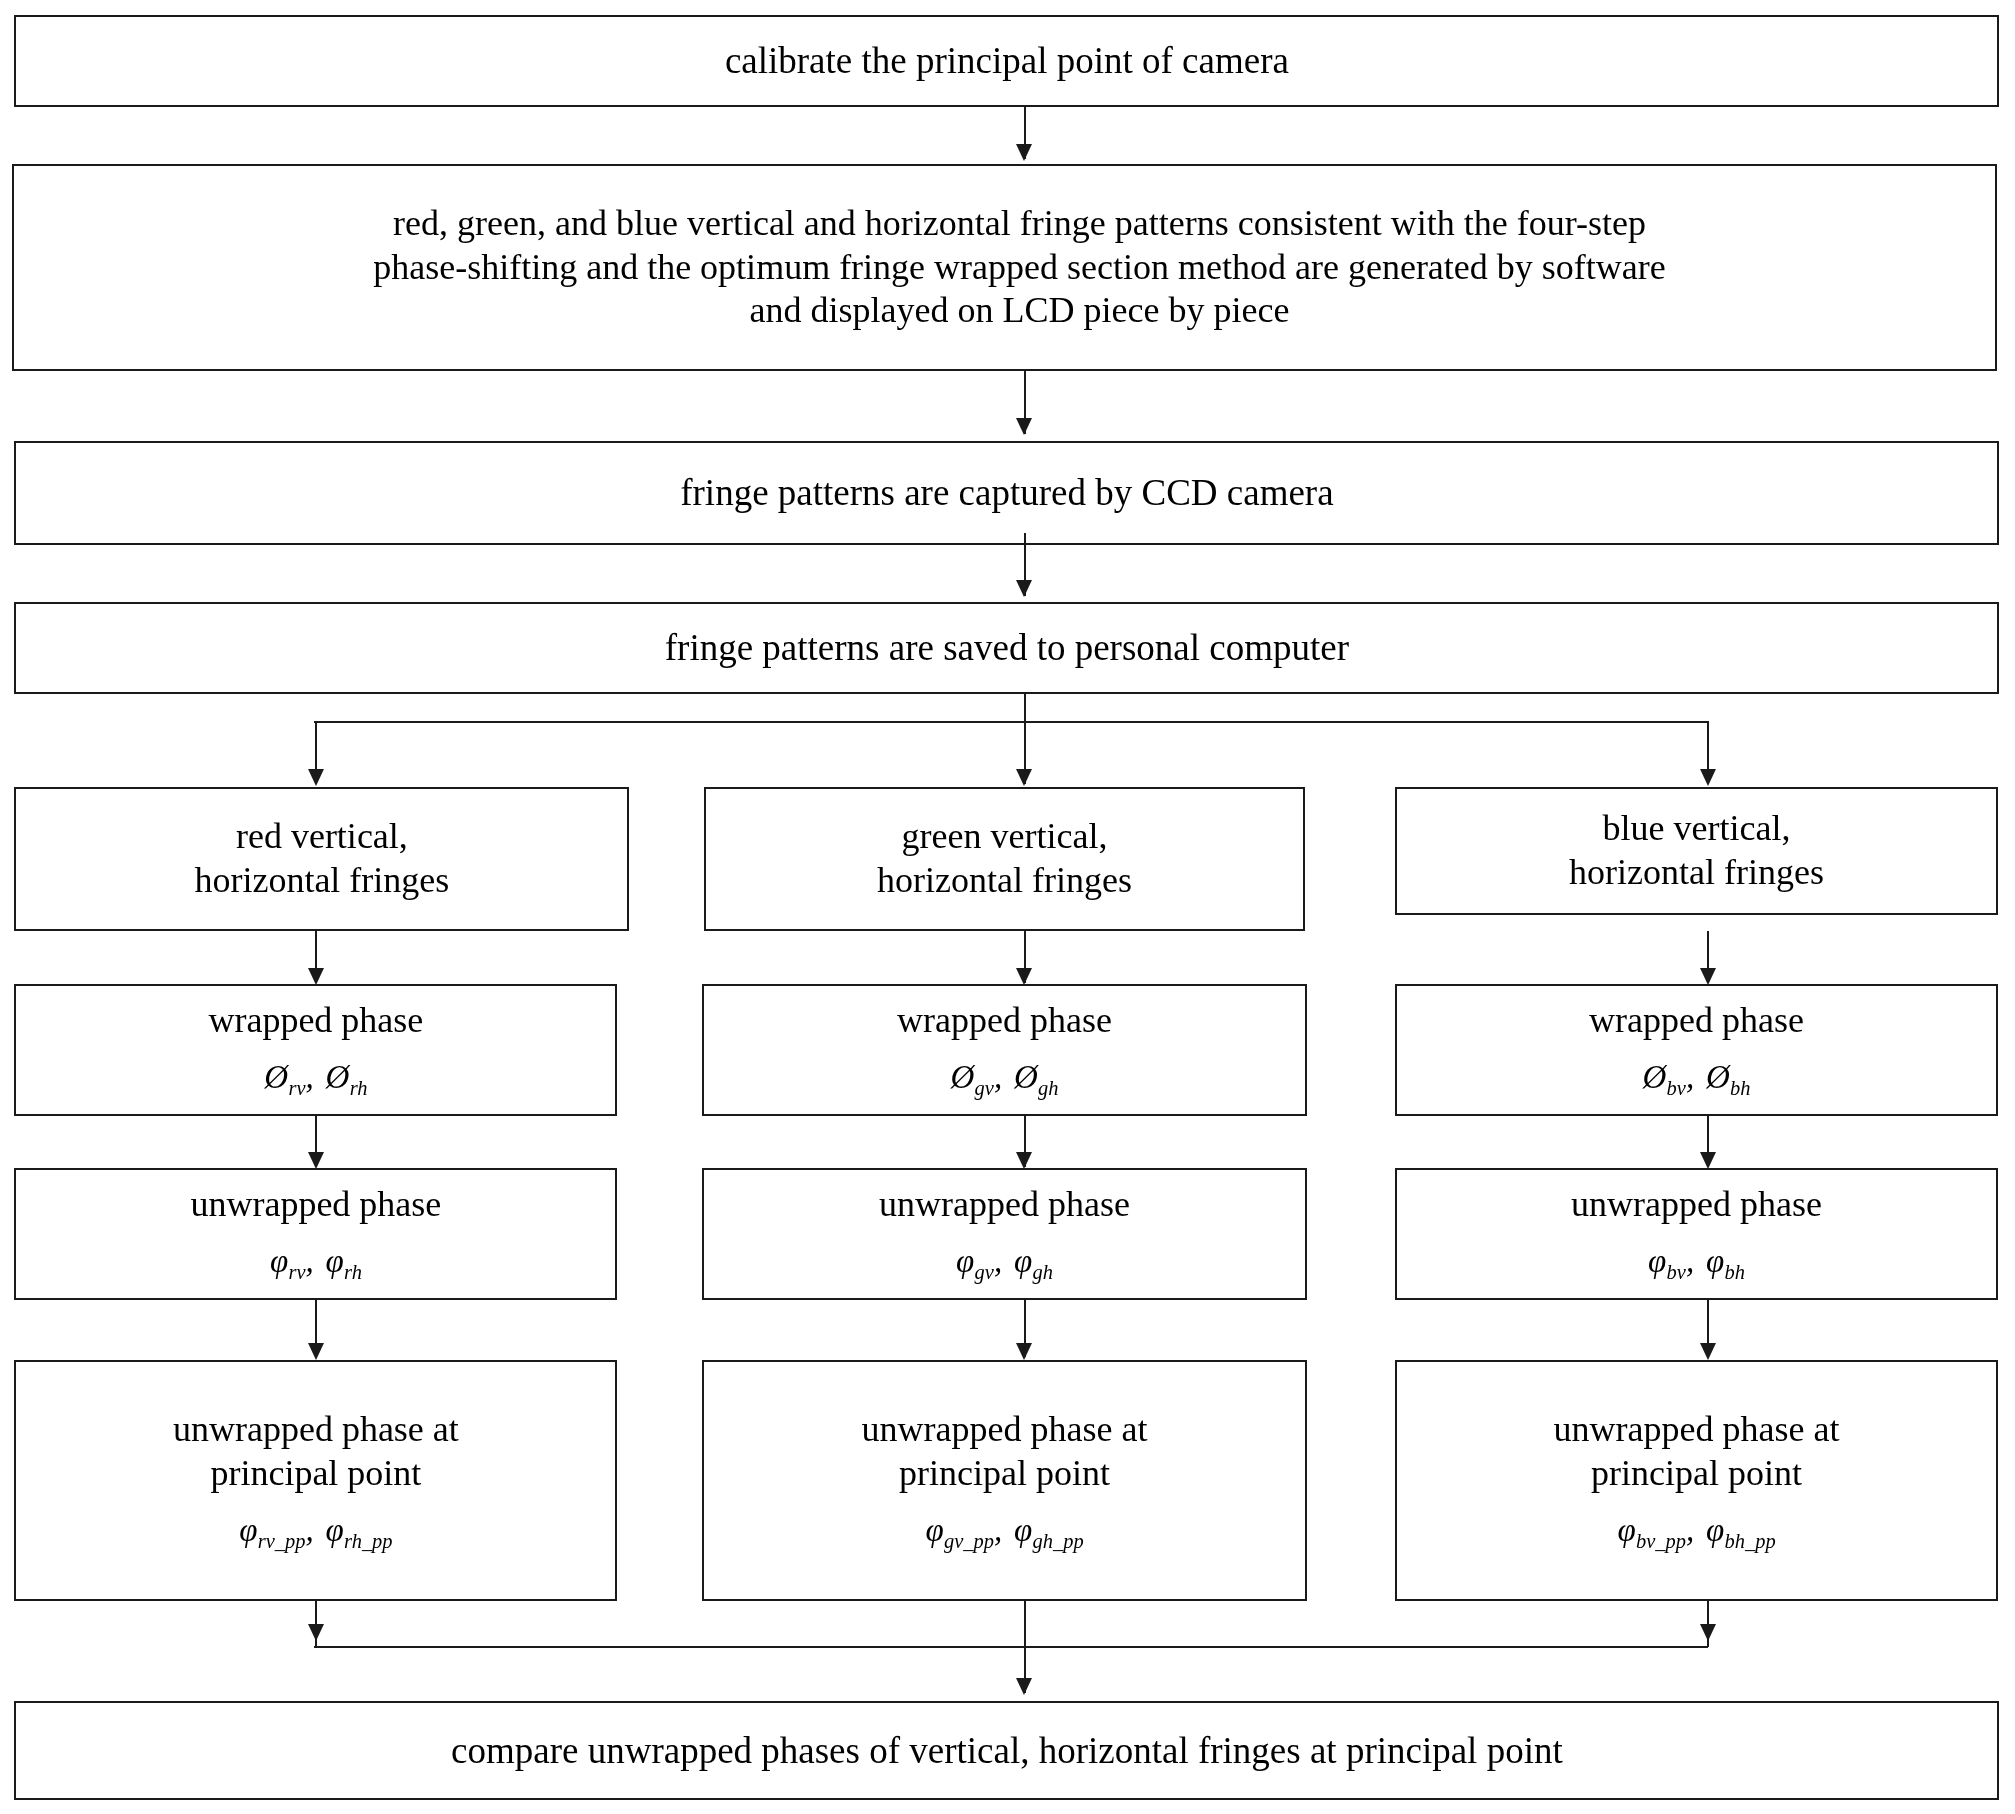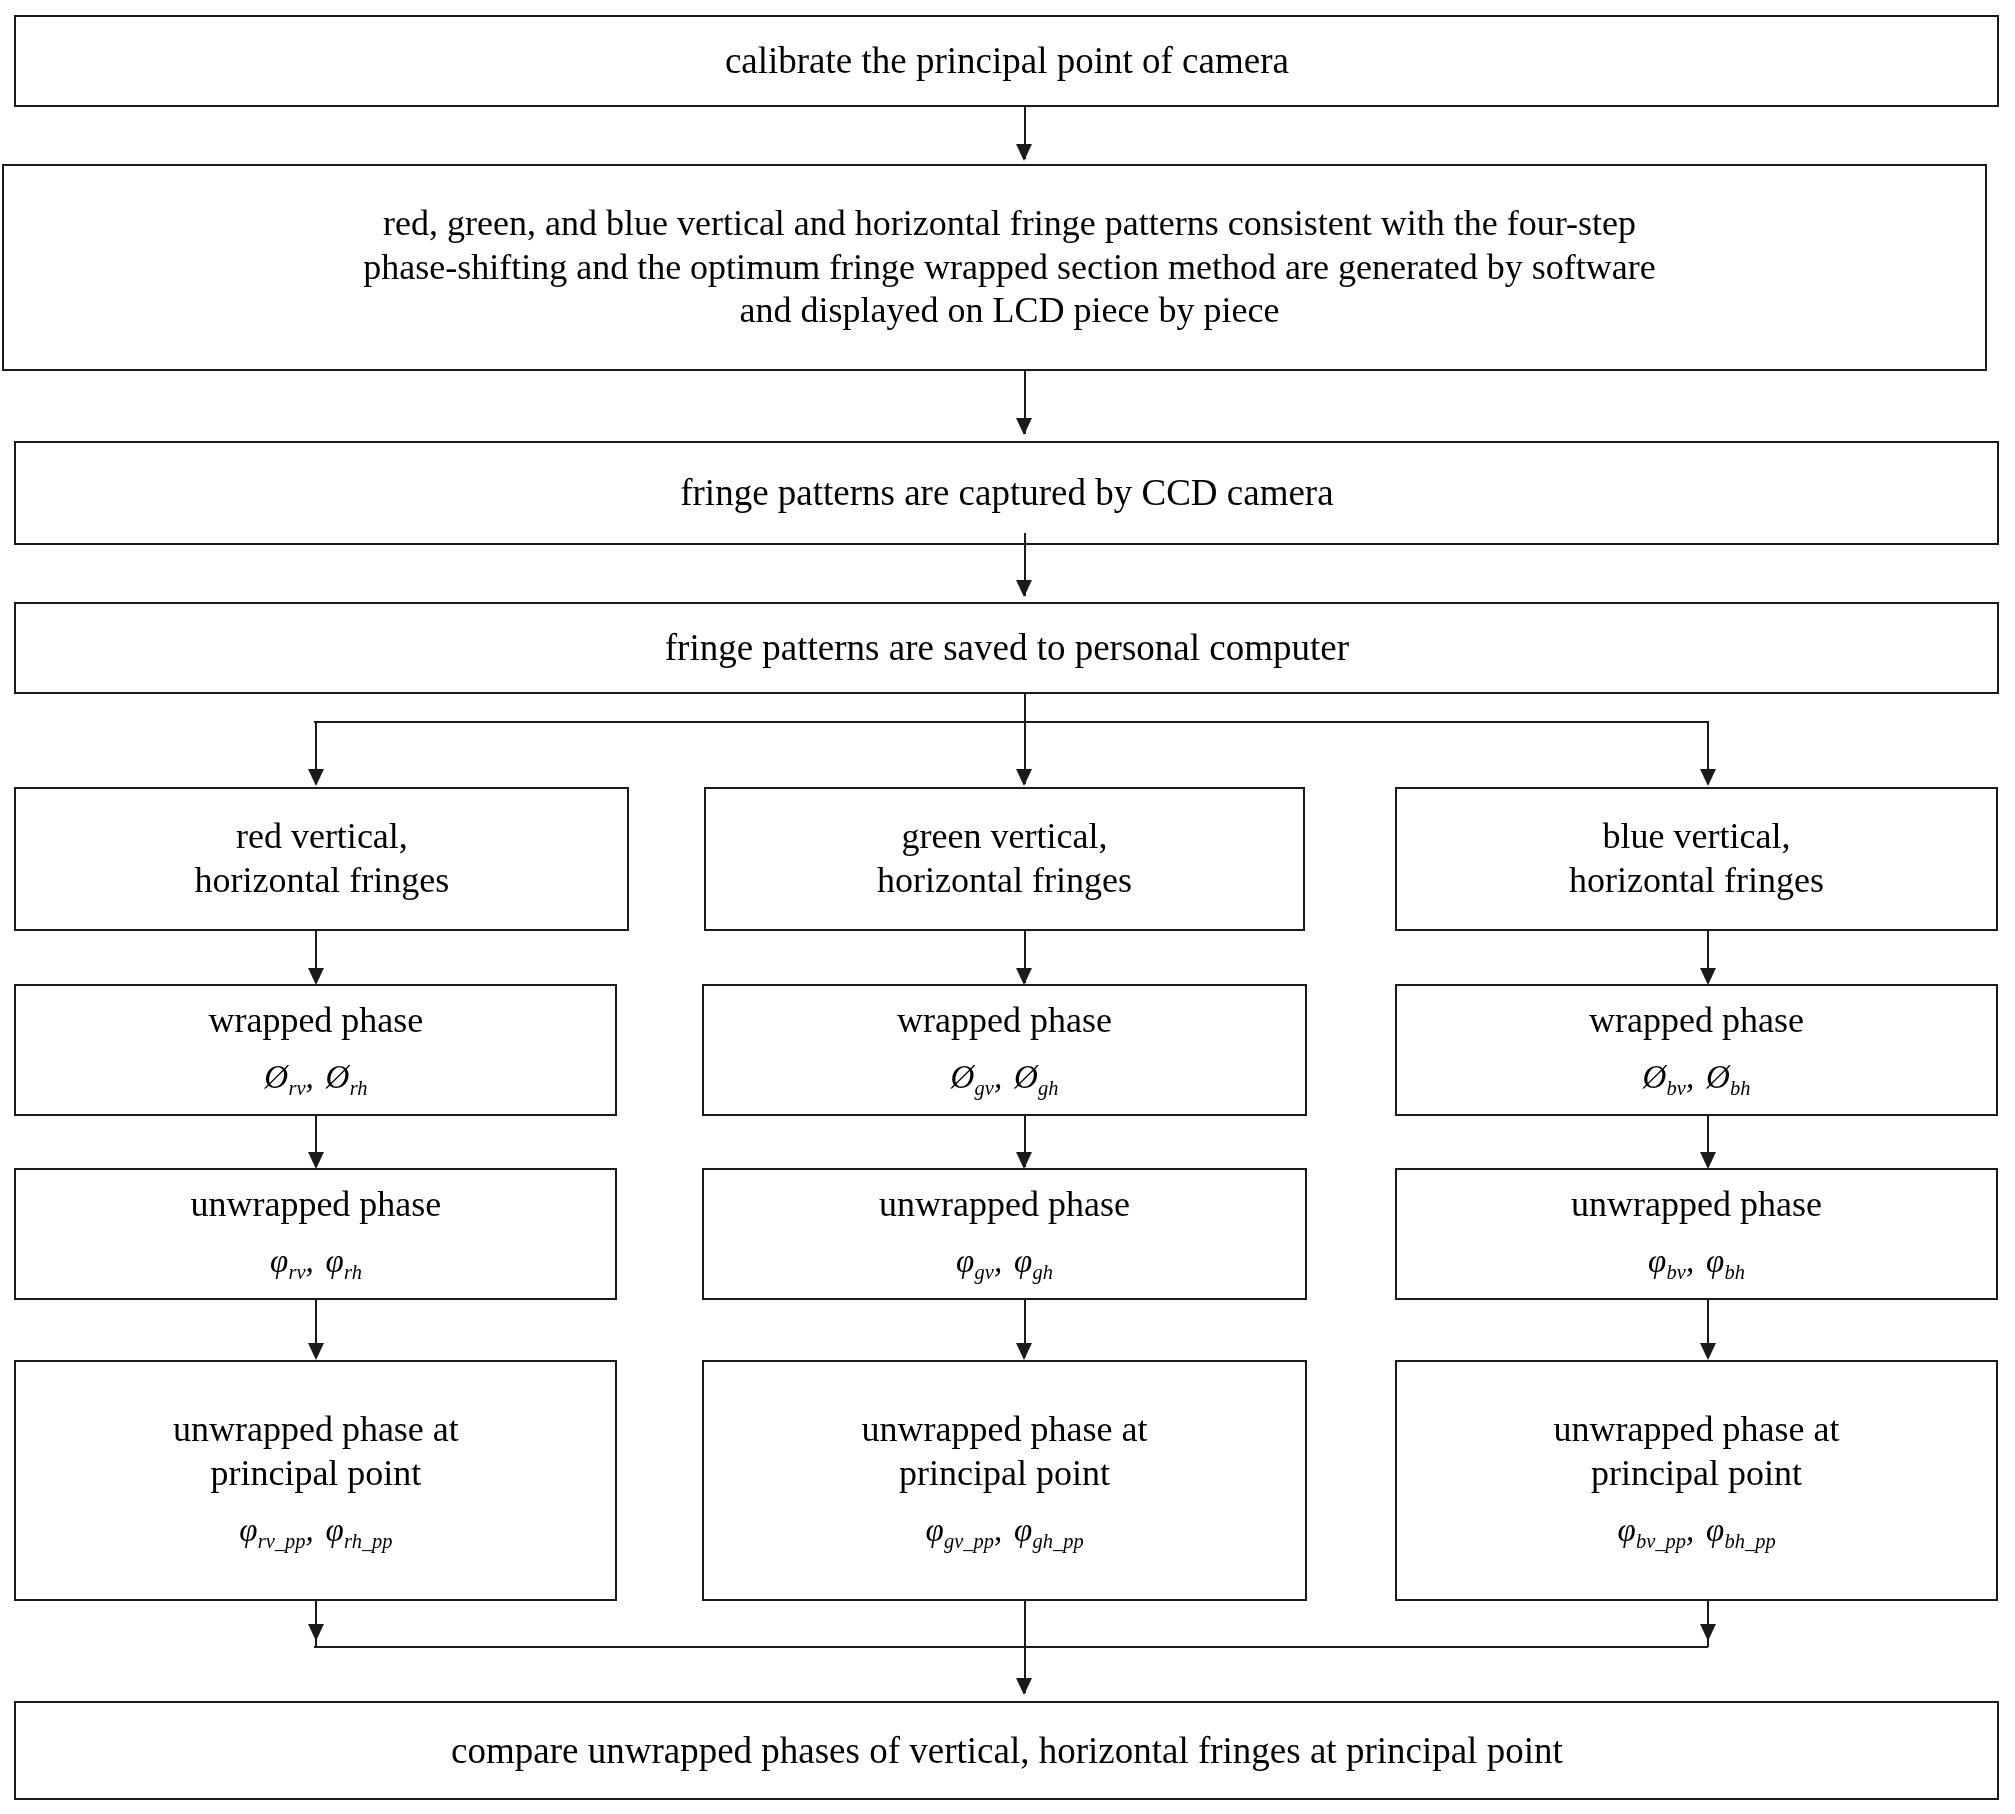--- a/index.html
+++ b/index.html
@@ -85,21 +85,21 @@
 
 <div id="flowchart">
 
   <div class="node" style="left:14.4px; top:15px; width:1985px; height:92px;">
     <span class="line t-xl">calibrate the principal point of camera</span>
   </div>
 
   <div class="vline" style="left:1024px; top:107px; height:52px;"></div>
   <div class="arrowhead" style="left:1024px; top:144px;"></div>
 
-  <div class="node" style="left:2px; top:164px; width:1985px; height:207px;padding-left:38px;">
+  <div class="node" style="left:12px; top:164px; width:1985px; height:207px;padding-left:38px;">
     <span class="line t-lg">red, green, and blue vertical and horizontal fringe patterns consistent with the four-step</span>
     <span class="line t-lg">phase-shifting and the optimum fringe wrapped section method are generated by software</span>
     <span class="line t-lg">and displayed on LCD piece by piece</span>
   </div>
 
   <div class="vline" style="left:1024px; top:371px; height:63px;"></div>
   <div class="arrowhead" style="left:1024px; top:418px;"></div>
 
   <div class="node" style="left:14.4px; top:441px; width:1985px; height:104px;">
     <span class="line t-xl">fringe patterns are captured by CCD camera</span>
@@ -127,21 +127,21 @@
   <div class="node" style="left:14.4px; top:787px; width:615px; height:144px;">
     <span class="line t-lg">red vertical,</span>
     <span class="line t-lg">horizontal fringes</span>
   </div>
 
   <div class="node" style="left:704px; top:787px; width:601px; height:144px;">
     <span class="line t-lg">green vertical,</span>
     <span class="line t-lg">horizontal fringes</span>
   </div>
 
-  <div class="node" style="left:1395px; top:787px; width:603px; height:144px;">
+  <div class="node" style="left:1395px; top:787px; width:603px; height:128px;">
     <span class="line t-lg">blue vertical,</span>
     <span class="line t-lg">horizontal fringes</span>
   </div>
 
   <div class="vline" style="left:315px; top:931px; height:52px;"></div>
   <div class="arrowhead" style="left:316px; top:968px;"></div>
 
   <div class="vline" style="left:1024px; top:931px; height:52px;"></div>
   <div class="arrowhead" style="left:1024px; top:968px;"></div>
 

